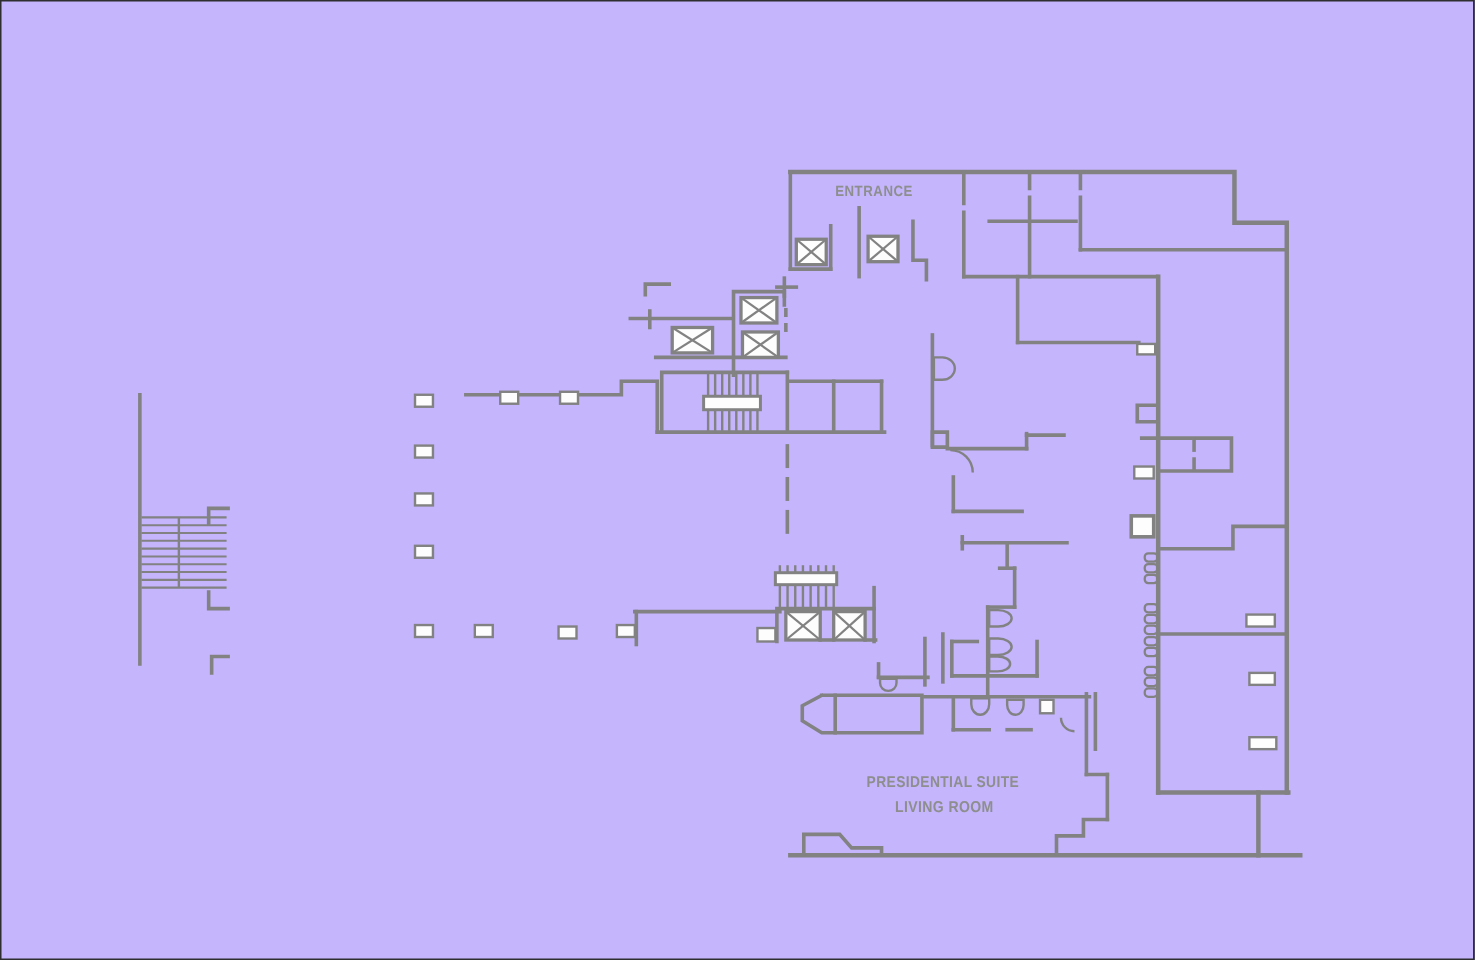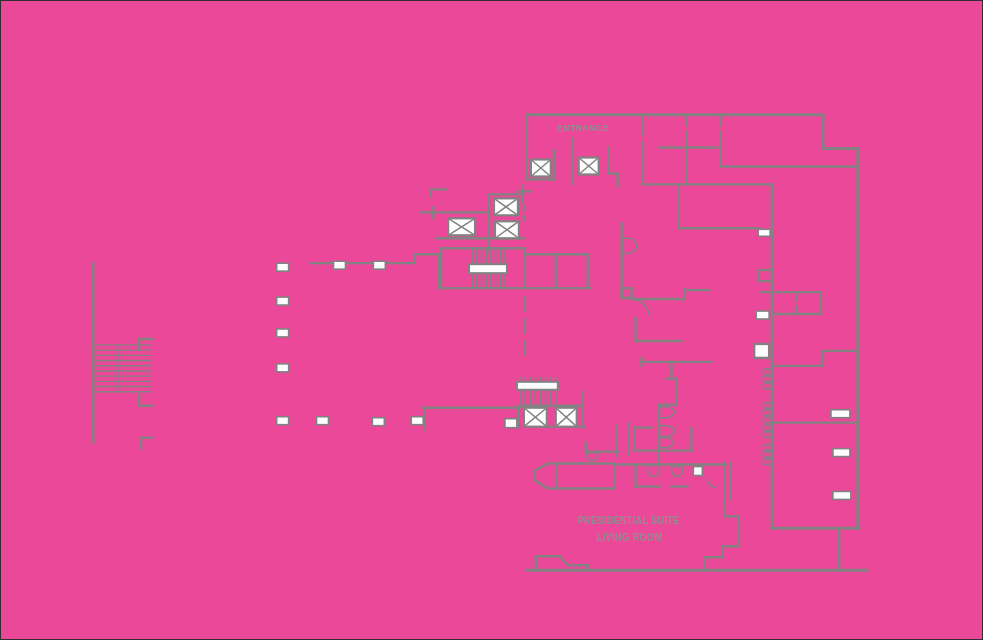--- a/index.html
+++ b/index.html
@@ -1,17 +1,17 @@
 <!DOCTYPE html>
 <html><head>
 <meta charset="utf-8">
 <style>
   html, body { margin:0; padding:0; background:#000; }
   .canvas {
-    position:relative; width:981px; height:638px; background:#ec4899;
+    position:relative; width:981px; height:638px; background:#c4b5fd;
     border:1px solid #2f2f2f; overflow:hidden;
   }
   svg { display:block; }
   svg text {
     font-family:"Liberation Sans", sans-serif;
     font-weight:bold;
   }
 </style>
 </head>
 <body>

